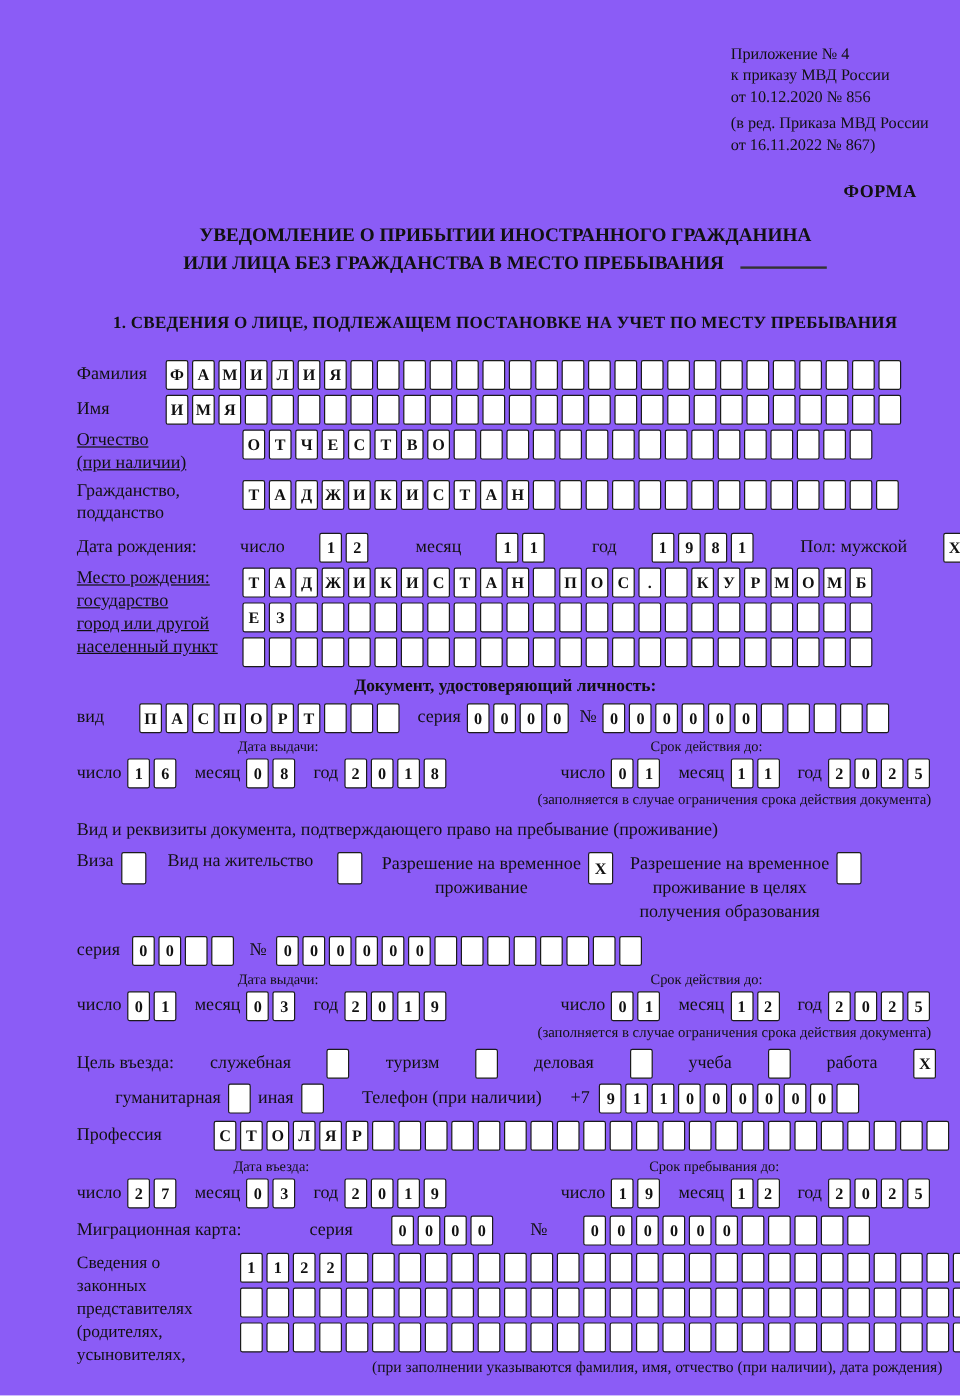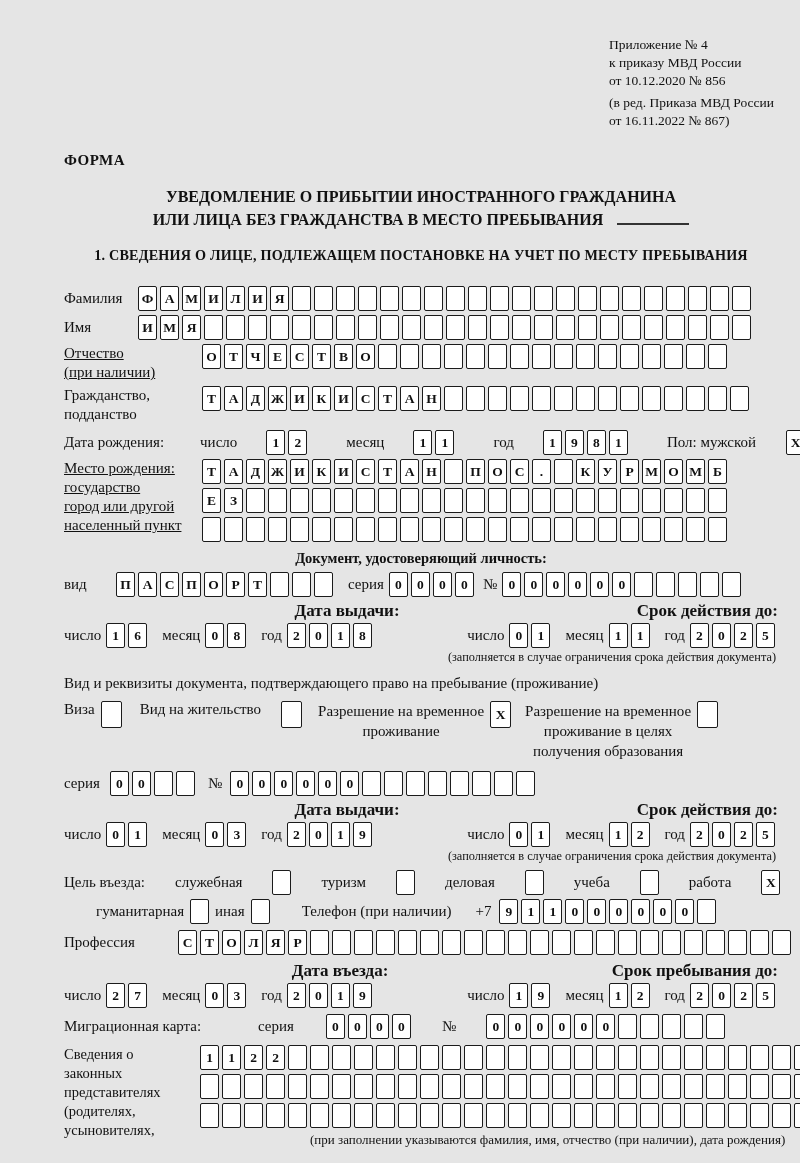--- a/index.html
+++ b/index.html
@@ -1,49 +1,49 @@
 <!DOCTYPE html>
 <html lang="ru"><head>
 <meta charset="utf-8">
 <style>
   * { margin:0; padding:0; box-sizing:border-box; }
   html,body { background:#ffffff; }
   body { font-family:"Liberation Serif", serif; color:#111; }
   .page {
     position:relative; width:800px; height:1163px; margin:0 auto;
-    background:#e5e5e5; padding:36px 22px 20px 64px; overflow:hidden;
+    background:#8b5cf6; padding:36px 22px 20px 64px; overflow:hidden;
   }
   
   .appendix { margin-left:545px; font-size:13.5px; line-height:18px; }
   .appendix .gap { height:4px; }
-  .forma { text-align:left; font-weight:700; font-size:15px; margin-top:22px; padding-right:14px; letter-spacing:.5px; }
+  .forma { text-align:right; font-weight:700; font-size:15px; margin-top:22px; padding-right:14px; letter-spacing:.5px; }
   
   .title { text-align:center; font-weight:700; font-size:16px; line-height:23px; margin-top:16px; }
   .blank-line { display:inline-block; width:72px; border-bottom:2px solid #333; height:14px; margin-left:14px; }
-  .section-heading { text-align:center; font-weight:700; font-size:14.2px; margin-top:16px; margin-bottom:22px; letter-spacing:.2px; }
+  .section-heading { text-align:center; font-weight:700; font-size:14.2px; margin-top:30px; margin-bottom:22px; letter-spacing:.2px; }
   
   .row { display:flex; align-items:center; margin-bottom:4px; }
   .row-top { align-items:flex-start; }
   .lbl { font-size:15px; flex:0 0 auto; }
   .lbl-2line { line-height:19px; }
   .cells { display:flex; flex:0 0 auto; }
   .cell {
     flex:0 0 auto; width:19px; height:25px; margin-right:3px;
     border:1.6px solid #1b1b1b; border-radius:2px;
     display:inline-flex; align-items:center; justify-content:center;
     font-weight:700; font-size:13.5px; background:#fff;
   }
   .cb { margin:0 6px; }
   .cb-lg { width:21px; height:27px; }
   
   .w72 { width:74px; } .w135 { width:138px;text-decoration:underline; } .w112 { width:138px; }
   
   .twocol { display:flex; margin-bottom:2px; }
   .col-l { width:47%; } .col-r { width:53%; }
-  .dhead { text-align:right; font-size:17px; margin-bottom:2px;font-weight:bold; }
+  .dhead { text-align:center; font-size:12px; margin-bottom:2px; }
   .dgroup { display:flex; align-items:center; }
   .dlbl { font-size:15px; margin-right:5px; }
   .dsp { margin-left:12px; }
   .note { font-size:12.3px; text-align:right; margin-top:2px; padding-right:2px; }
   
   .opts { display:flex; align-items:flex-start; margin-top:6px; margin-bottom:10px; }
   .opt-text { font-size:15px; }
   .opt-center { text-align:center; line-height:20px; }
   .doc-heading { text-align:center; font-weight:700; font-size:14.5px; margin:4px 0 5px 0; }
   .intro { font-size:15px; line-height:24px; margin-top:6px; }

